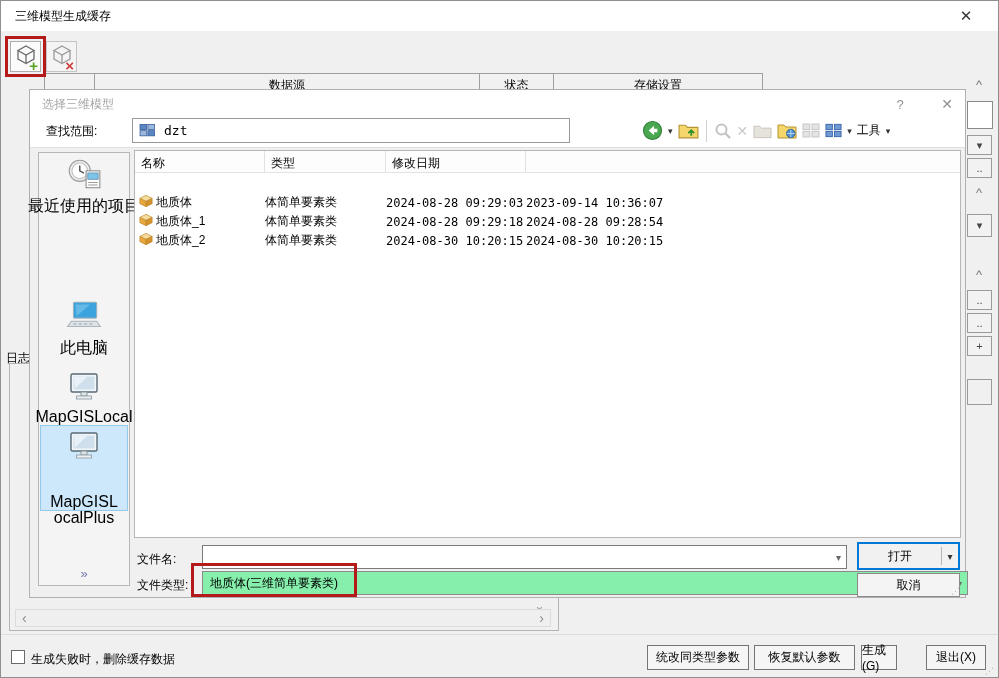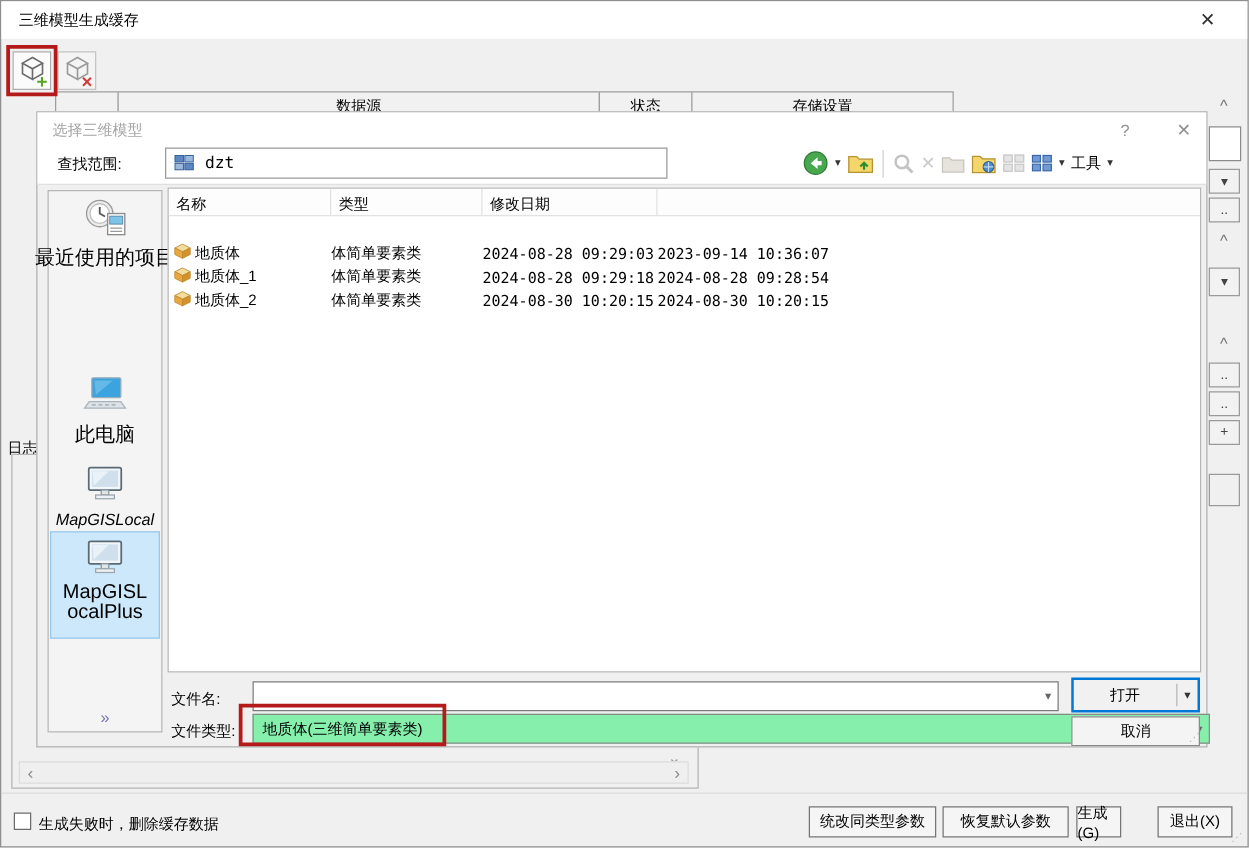--- a/index.html
+++ b/index.html
@@ -129,21 +129,21 @@
 
   <div class="abs annotation" style="left:4px; top:35px; width:41px; height:41px;"></div>
 
   <div class="abs" id="file-dialog">
     <div class="abs fd-top"></div>
     <div class="abs fd-title">选择三维模型</div>
     <div class="abs fd-sysbtn center" style="left:856px; width:28px; font-size:13px;">?</div>
     <div class="abs fd-sysbtn center" style="left:901px; width:32px; font-size:14px;">✕</div>
 
     <div class="abs fd-label" style="left:16px; top:33px;">查找范围:</div>
-    <div class="abs combo" style="left:102px; top:28px; width:402px; height:25px; padding-left:6px; gap:8px;">
+    <div class="abs combo" style="left:102px; top:28px; width:438px; height:25px; padding-left:6px; gap:8px;">
       <span style="display:flex;">
         <svg width="17" height="15" viewBox="0 0 18 16">
             <g stroke="#2f5a96" stroke-width="0.8">
               <rect x="1" y="1.5" width="7.2" height="5.5" fill="#5b87c5"></rect>
               <rect x="9.4" y="1.5" width="7.2" height="5.5" fill="#9db8dd"></rect>
               <rect x="1" y="8.2" width="7.2" height="5.5" fill="#9db8dd"></rect>
               <rect x="9.4" y="8.2" width="7.2" height="5.5" fill="#5b87c5"></rect>
             </g>
           </svg>
       </span>
@@ -237,23 +237,23 @@
       <div class="sb-item" style="top:218px;">
         <span>
           <svg width="36" height="32" viewBox="0 0 36 32">
               <rect x="5" y="3" width="26" height="18" rx="1.5" fill="#f2f6f9" stroke="#5a6a75" stroke-width="1.4"></rect>
               <rect x="7.5" y="5.5" width="21" height="13" fill="#cfe0ec"></rect>
               <path d="M8 6 L21 6 L9 17.5 Z" fill="#e9f2f8"></path>
               <rect x="15" y="21" width="6" height="4" fill="#dfe5e9" stroke="#8a969e"></rect>
               <rect x="10.5" y="25" width="15" height="3" fill="#eef1f3" stroke="#9aa5ad"></rect>
             </svg>
         </span>
-        <span class="sb-label" style="font-size:13px;font-style:italic;">MapGISLocal</span>
-      </div>
-      <div class="sb-selected" style="top:272px;">
+        <span class="sb-label" style="font-size:16px;">MapGISLocal</span>
+      </div>
+      <div class="sb-selected" style="top:272px;gap:28px;">
         <span style="margin-top:5px;">
           <svg width="36" height="30" viewBox="0 0 36 30">
               <rect x="5" y="2" width="26" height="18" rx="1.5" fill="#f2f6f9" stroke="#5a6a75" stroke-width="1.4"></rect>
               <rect x="7.5" y="4.5" width="21" height="13" fill="#cfe0ec"></rect>
               <path d="M8 5 L21 5 L9 16.5 Z" fill="#e9f2f8"></path>
               <rect x="15" y="20" width="6" height="4" fill="#dfe5e9" stroke="#8a969e"></rect>
               <rect x="10.5" y="24" width="15" height="3" fill="#eef1f3" stroke="#9aa5ad"></rect>
             </svg>
         </span>
         <span class="sb-label">MapGISLocalPlus</span>

